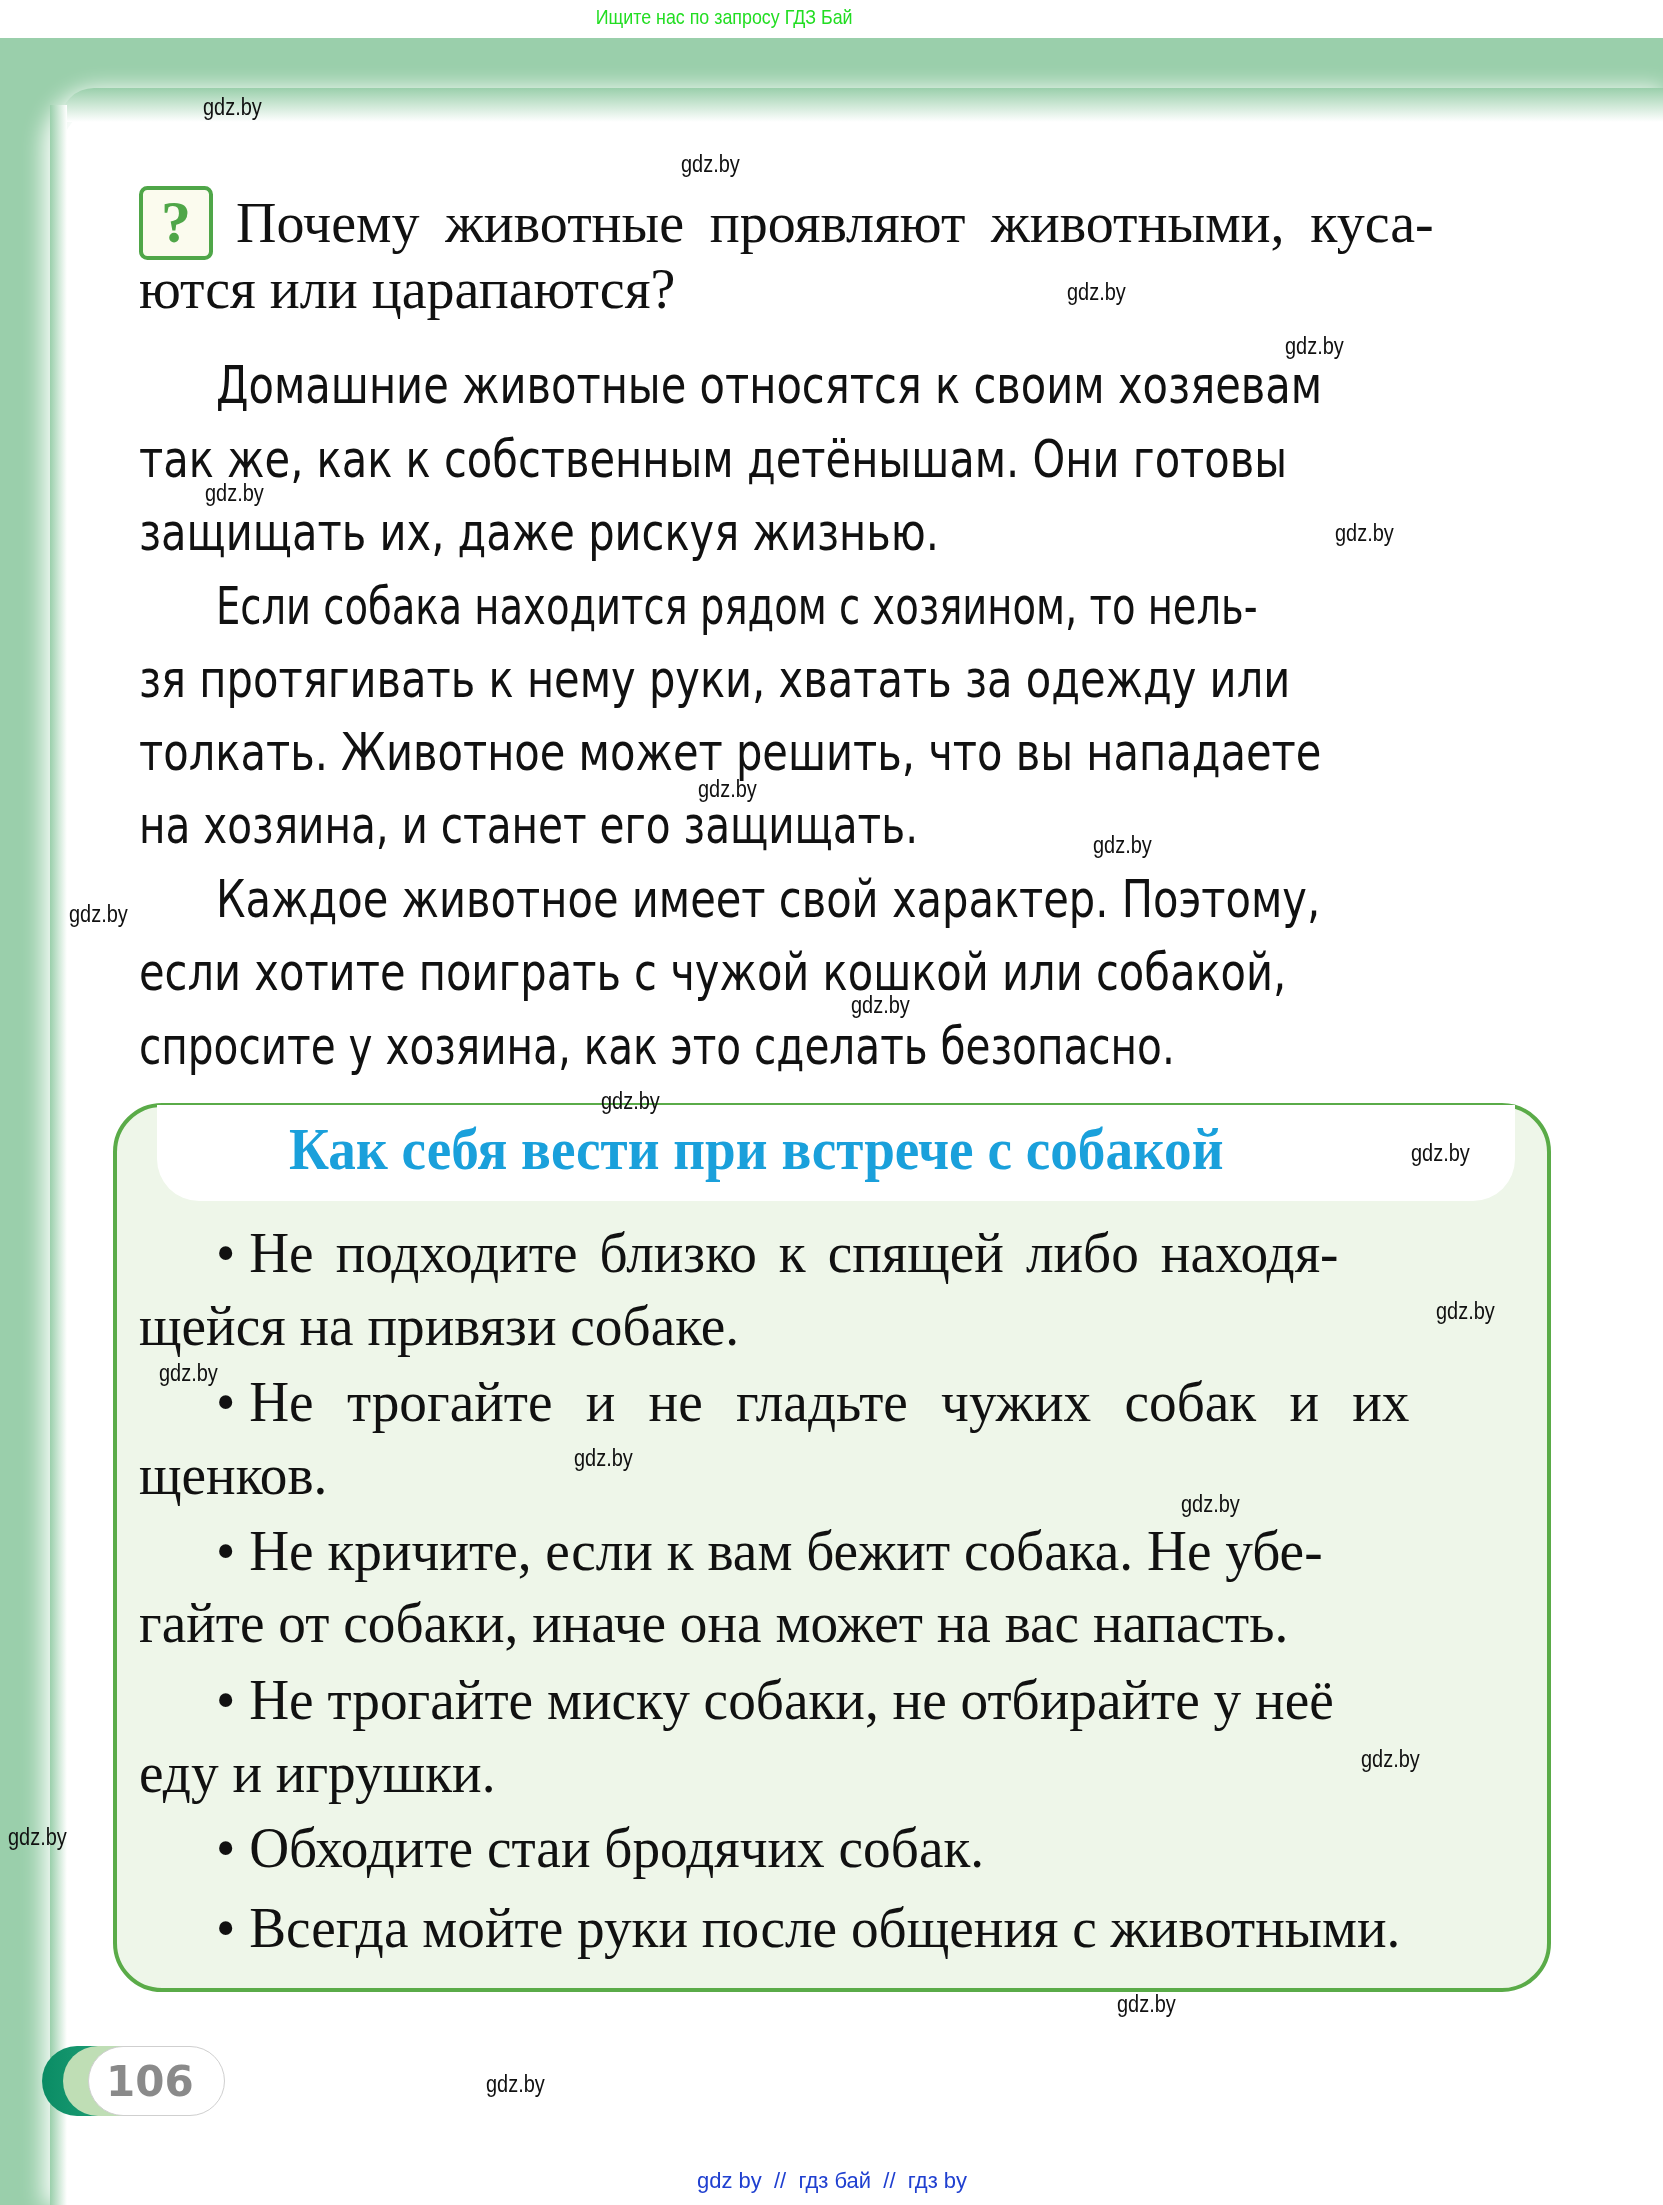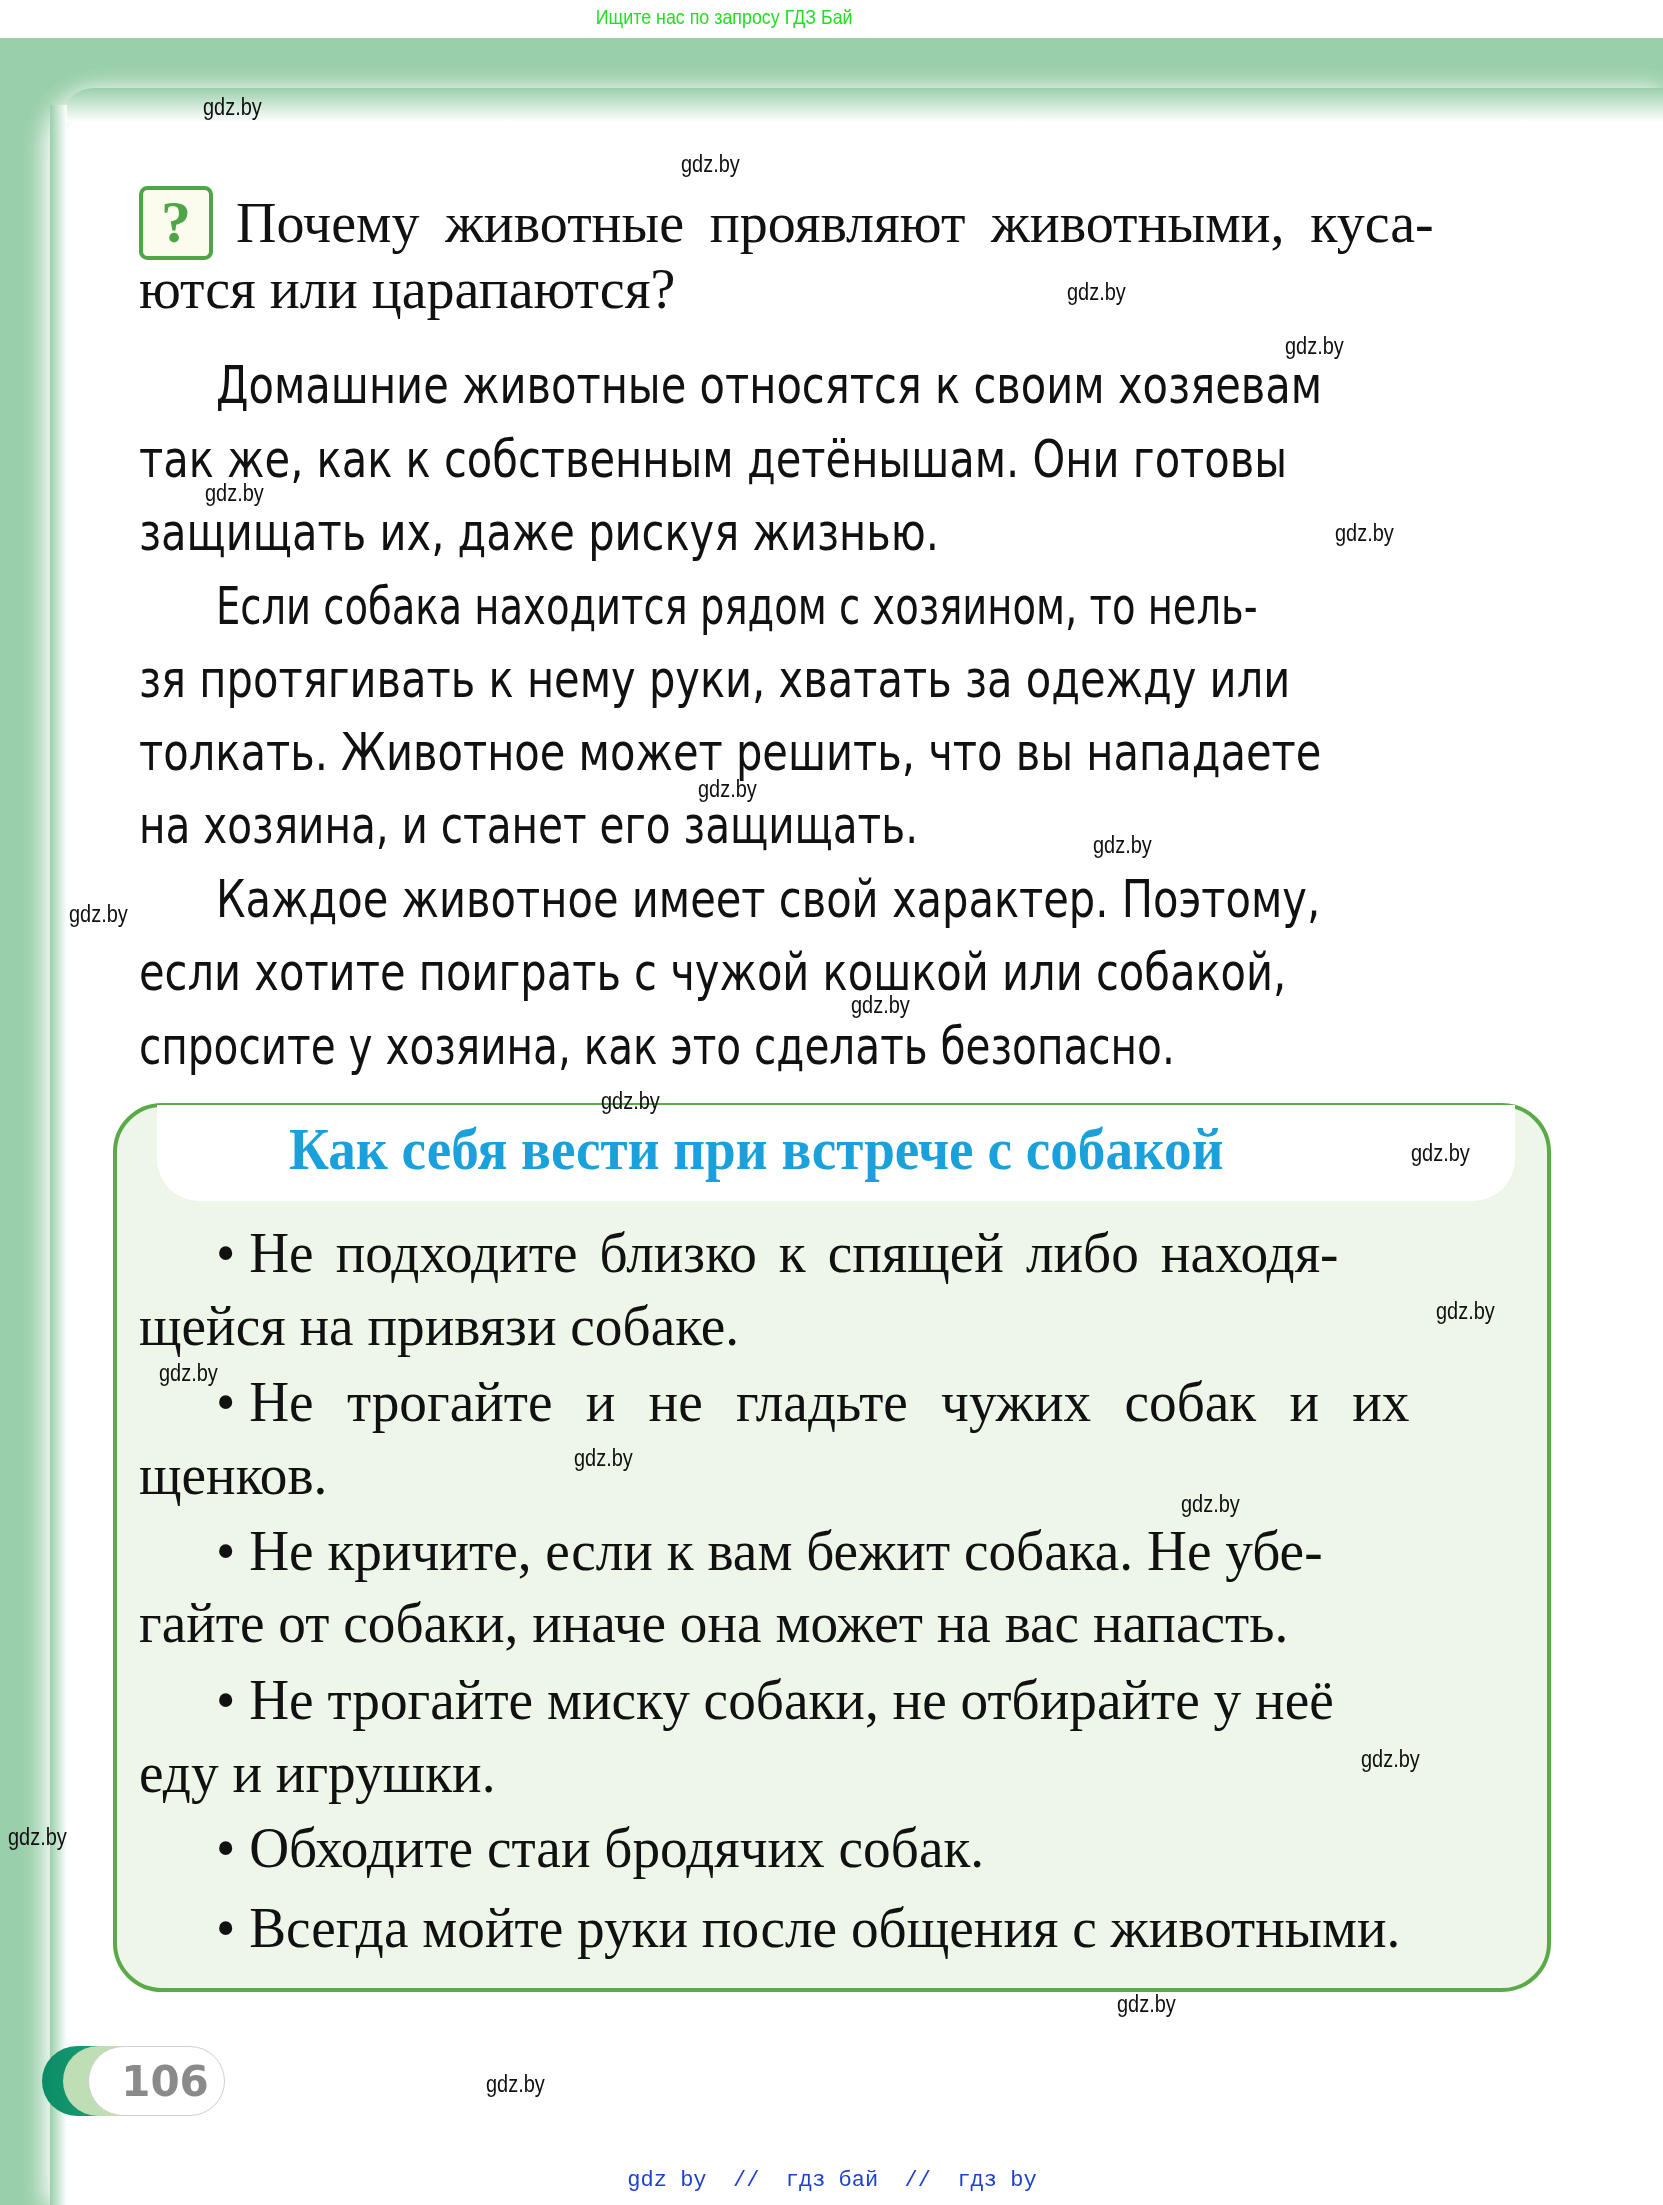--- a/index.html
+++ b/index.html
@@ -85,29 +85,29 @@
     border-radius:35px 0 0 35px;
     background:linear-gradient(to right, #0a8c64, #2aa880);
   }
   .pn-light {
     position:absolute; left:21px; top:0; width:101px; height:70px;
     border-radius:35px 0 0 35px; background:#bfdeb5;
   }
   .pn-white {
     position:absolute; left:46px; top:0; width:137px; height:70px;
     border-radius:35px; background:#fff; border:0.8px solid #cfcfcf; box-sizing:border-box;
-    text-align:center;
+    text-align:left;
   }
   .pn-white span {
     font-family:"DejaVu Sans", sans-serif; font-weight:bold; font-size:42px;
     color:#8a8a8a; line-height:69px; margin-left:17px;
   }
   .footer {
     position:absolute; left:0; top:2168px; width:1664px; text-align:center;
-    font-family:Liberation Mono, monospace; font-size:22px; color:#2040d0;
+    font-family:Liberation Sans, sans-serif; font-size:22px; color:#2040d0;
   }
 </style>
 </head>
 <body>
 
 <div class="topbar">
   <span>Ищите нас по запросу ГДЗ Бай</span>
 </div>
 
 <div class="green-frame"></div>

